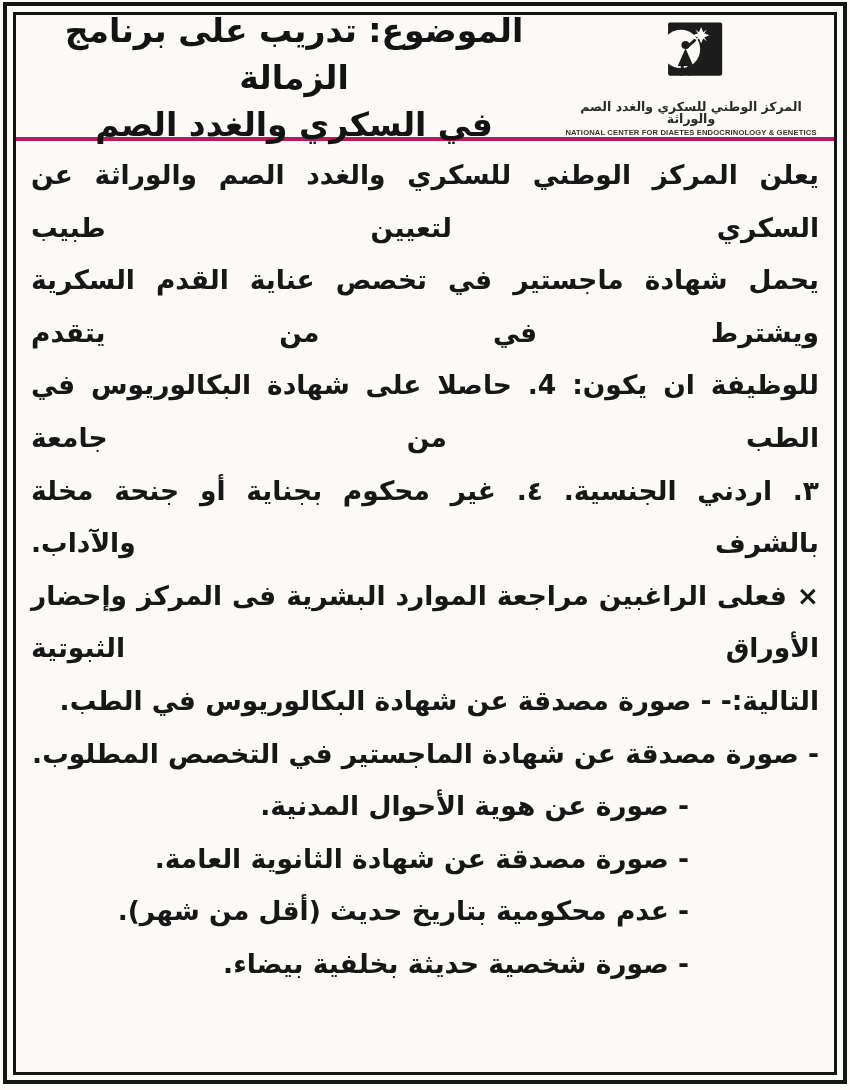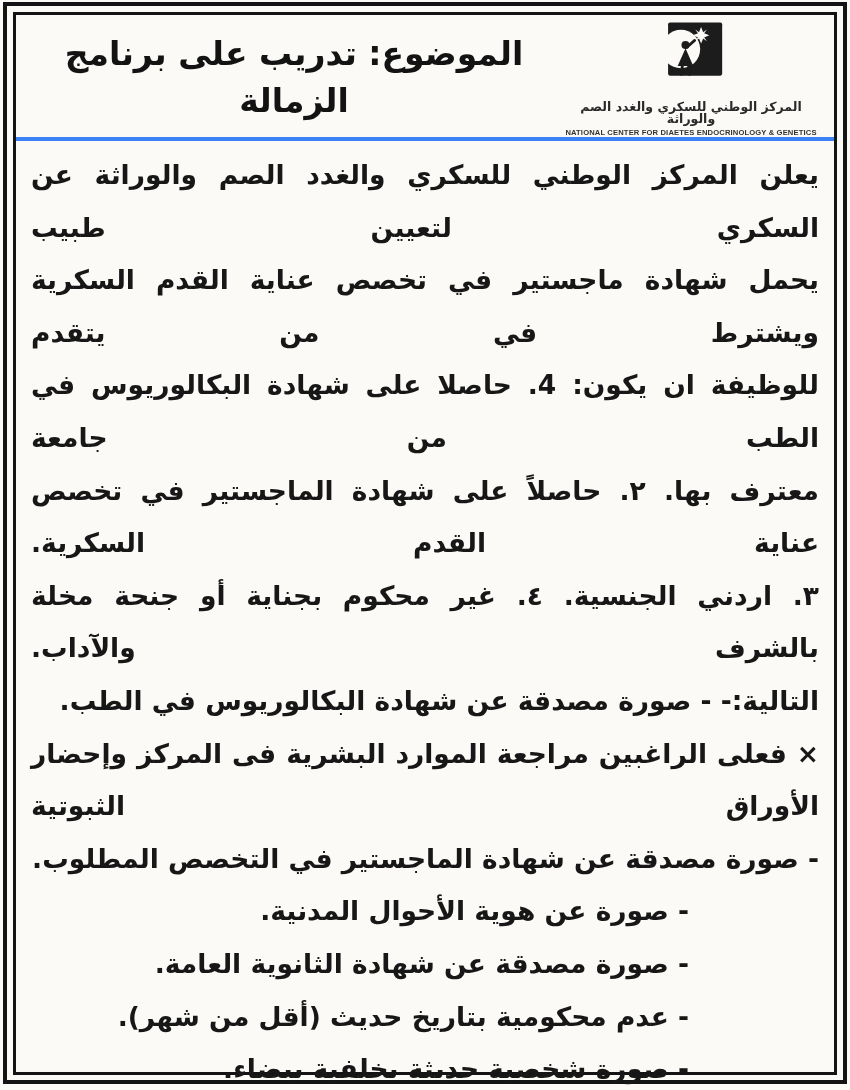--- a/index.html
+++ b/index.html
@@ -16,21 +16,21 @@
   }
   .inner-frame{
     position:absolute; inset:12px 13px 15px 13px;
     border:3px solid #141414;
     box-sizing:border-box;
     display:flex; flex-direction:column;
   }
   
   .header{
     display:flex; flex-direction:row; align-items:center;
-    border-bottom:4px solid #3b82f6;
+    border-bottom:4px solid #be185d;
     padding:6px 14px 4px 14px;
     height:112px;
   }
   .title-block{
     flex:1; direction:rtl; text-align:center;
     color:#131313; font-weight:bold;
     font-size:33px; line-height:47px;
     padding-right:4px;
   }
   .logo-block{
@@ -64,20 +64,21 @@
 </head>
 <body>
 
 <div class="page">
   <div class="outer-frame"></div>
   <div class="inner-frame">
 
     <div class="header">
       <div class="title-block">
         <div>الموضوع: تدريب على برنامج الزمالة</div>
+        <div>في السكري والغدد الصم</div>
       </div>
       <div class="logo-block">
         <span class="logo-icon">
           <svg width="66" height="60" viewBox="0 0 72 62" xmlns="http://www.w3.org/2000/svg">
             <rect x="11" y="1" width="59" height="58" rx="2" fill="#1c1c1c"></rect>
             <circle cx="25" cy="30" r="21" fill="#fbfaf7"></circle>
 
             <g fill="#fbfaf7">
               <polygon points="47,6 49.6,12.4 56,15 49.6,17.6 47,24 44.4,17.6 38,15 44.4,12.4"></polygon>
               <polygon points="40.6,8.6 47,13.2 53.4,8.6 48.8,15 53.4,21.4 47,16.8 40.6,21.4 45.2,15"></polygon>
@@ -94,24 +95,23 @@
         </span>
         <div class="logo-name-ar">المركز الوطني للسكري والغدد الصم والوراثة</div>
         <div class="logo-name-en">NATIONAL CENTER FOR DIAETES ENDOCRINOLOGY &amp; GENETICS</div>
       </div>
     </div>
 
     <div class="body-area">
         <div class="bline justify">يعلن المركز الوطني للسكري والغدد الصم والوراثة عن السكري لتعيين طبيب</div>
         <div class="bline justify">يحمل شهادة ماجستير في تخصص عناية القدم السكرية ويشترط في من يتقدم</div>
         <div class="bline justify">للوظيفة ان يكون: 4. حاصلا على شهادة البكالوريوس في الطب من جامعة</div>
-        <div class="bline justify">معترف بها. ٢. حاصلاً على شهادة الماجستير في تخصص عناية القدم السكرية.</div>
         <div class="bline justify">٣. اردني الجنسية. ٤. غير محكوم بجناية أو جنحة مخلة بالشرف والآداب.</div>
+        <div class="bline justify">× فعلى الراغبين مراجعة الموارد البشرية فى المركز وإحضار الأوراق الثبوتية</div>
         <div class="bline right">التالية:- - صورة مصدقة عن شهادة البكالوريوس في الطب.</div>
-        <div class="bline justify">× فعلى الراغبين مراجعة الموارد البشرية فى المركز وإحضار الأوراق الثبوتية</div>
         <div class="bline right">- صورة مصدقة عن شهادة الماجستير في التخصص المطلوب.</div>
         <div class="bline right-indent">- صورة عن هوية الأحوال المدنية.</div>
         <div class="bline right-indent">- صورة مصدقة عن شهادة الثانوية العامة.</div>
         <div class="bline right-indent">- عدم محكومية بتاريخ حديث (أقل من شهر).</div>
         <div class="bline right-indent">- صورة شخصية حديثة بخلفية بيضاء.</div>
       </div>
 
   </div>
 </div>
 

